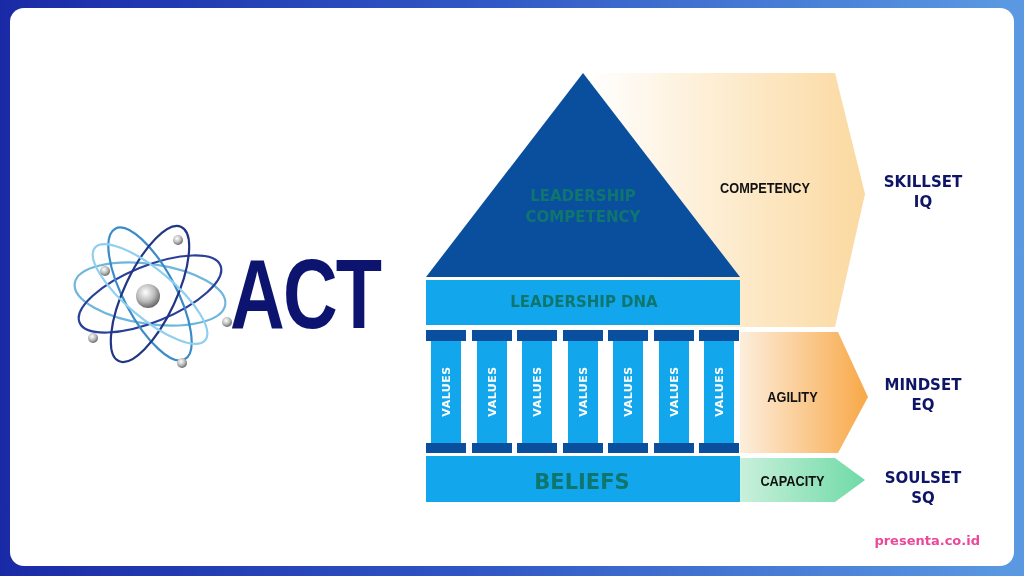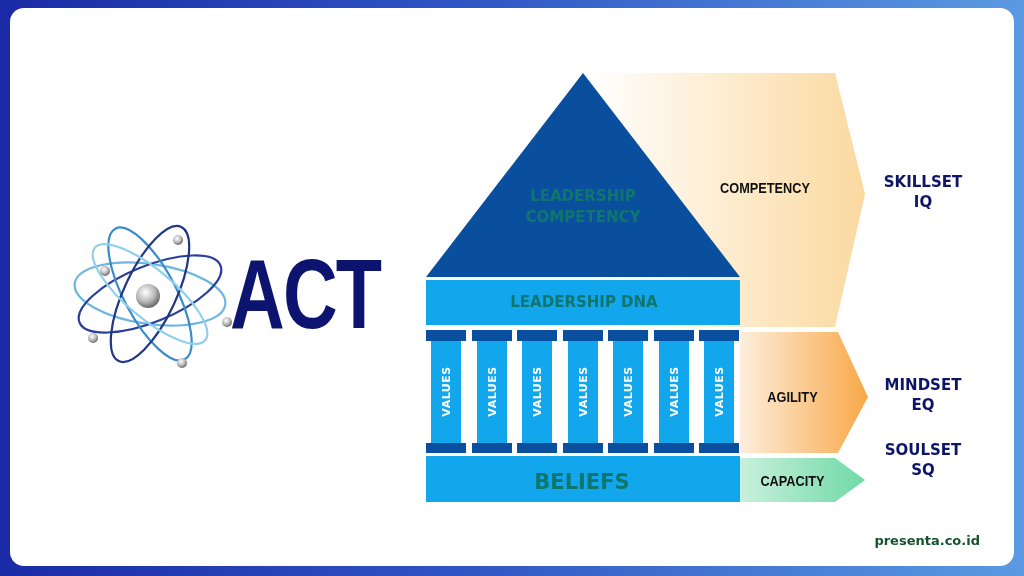--- a/index.html
+++ b/index.html
@@ -30,21 +30,21 @@
     font-family:"Liberation Sans", sans-serif; font-weight:bold; color:#111;
     transform: scaleX(0.85);
   }
   .navy { color:#0e1466; font-family:"DejaVu Sans", sans-serif; font-weight:bold; }
   .col-label {
     position:absolute; color:#fff; font-weight:bold; font-size:11px;
     font-family:"DejaVu Sans", sans-serif;
     transform: rotate(-90deg); white-space:nowrap; letter-spacing:0.5px;
   }
   .watermark {
-    position:absolute; right:34px; bottom:18px; color:#14532d;
+    position:absolute; right:34px; bottom:18px; color:#ec4899;
     font-size:13px; font-weight:bold; font-family:"DejaVu Sans", sans-serif;
   }
 </style>
 </head>
 <body>
 
 <div class="card">
 
   <svg class="abs logo-atom" viewBox="0 0 180 150">
     <defs>
@@ -151,19 +151,19 @@
   <div class="lbl cond" style="left:730px; top:464px; width:105px; font-size:15px;">CAPACITY</div>
 
   <div class="lbl navy" style="left:858px; top:367px; width:110px; font-size:15px; line-height:20px;">
     <div>MINDSET</div>
     <div>EQ</div>
   </div>
   <div class="lbl navy" style="left:858px; top:164px; width:110px; font-size:15px; line-height:20px;">
     <div>SKILLSET</div>
     <div>IQ</div>
   </div>
-  <div class="lbl navy" style="left:858px; top:432px; width:110px; font-size:15px; line-height:20px;">
+  <div class="lbl navy" style="left:858px; top:460px; width:110px; font-size:15px; line-height:20px;">
     <div>SOULSET</div>
     <div>SQ</div>
   </div>
 
   <div class="watermark">presenta.co.id</div>
 </div>
 
 </body></html>

